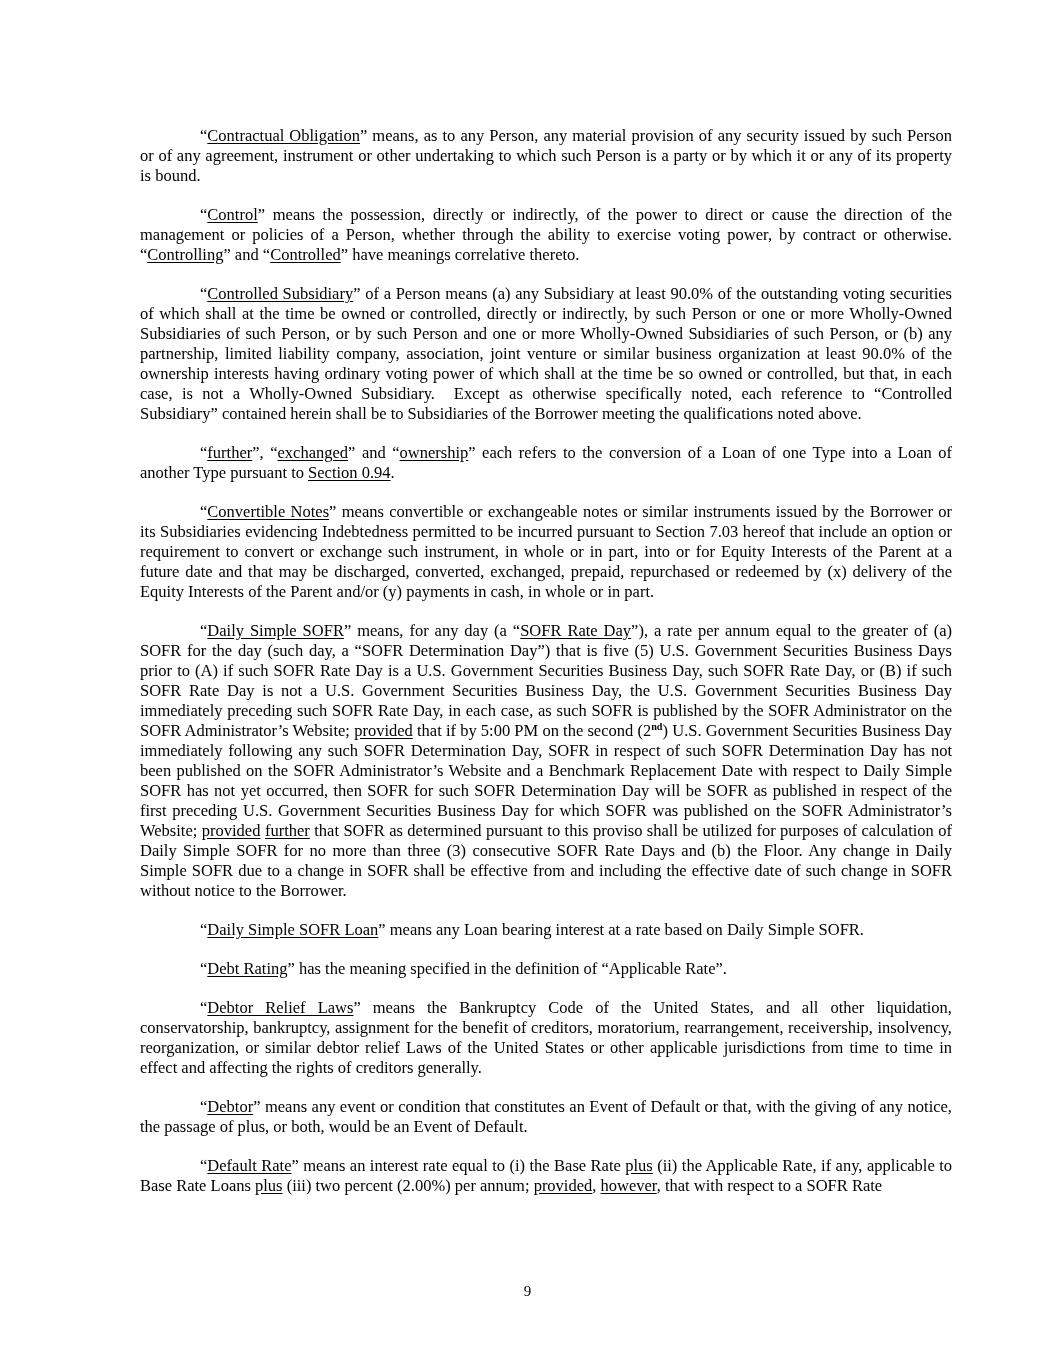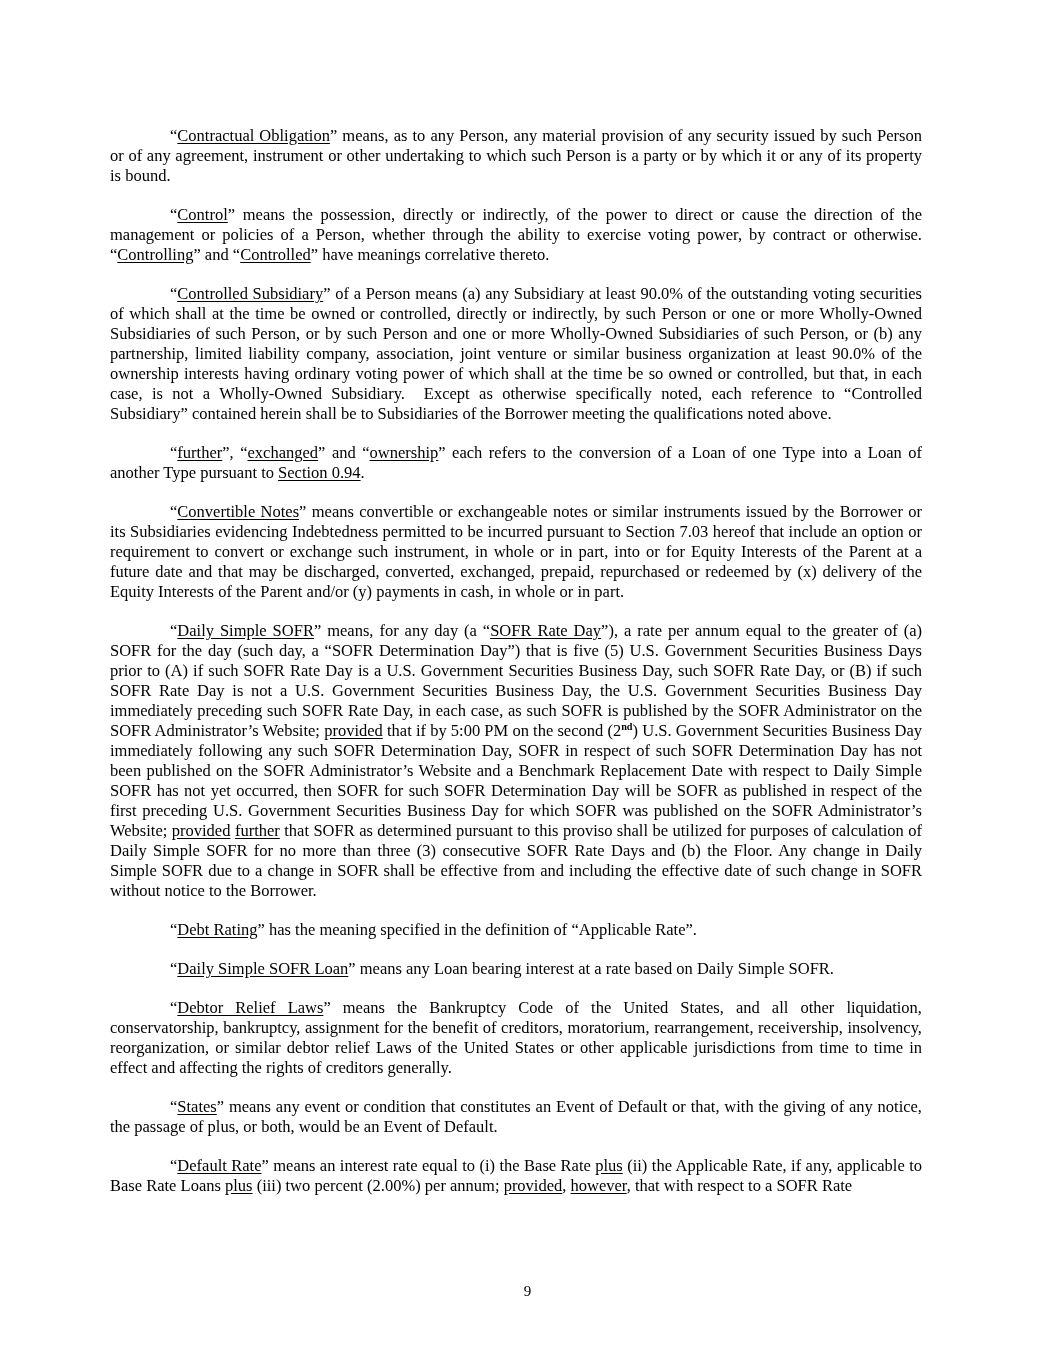--- a/index.html
+++ b/index.html
@@ -8,21 +8,21 @@
     height: 1365px;
     background: #ffffff;
     color: #000000;
     font-family: "Liberation Serif", serif;
     position: relative;
     overflow: hidden;
   }
   .doc-body {
     position: absolute;
     top: 126px;
-    left: 110px;
+    left: 140px;
     width: 812px;
     font-size: 16.5px;
     line-height: 20px;
   }
   .para {
     margin: 0 0 19px 0;
     text-indent: 60px;
     text-align: justify;
   }
   .u { text-decoration: underline; text-underline-offset: 2px; }
@@ -45,20 +45,20 @@
 </head>
 <body>
 
 <div class="doc-body" id="doc-body">
     <p class="para"><span class="">“</span><span class="u ">Contractual Obligation</span><span class="">” means, as to any Person, any material provision of any security issued by such Person or of any agreement, instrument or other undertaking to which such Person is a party or by which it or any of its property is bound.</span></p>
     <p class="para"><span class="">“</span><span class="u ">Control</span><span class="">” means the possession, directly or indirectly, of the power to direct or cause the direction of the management or policies of a Person, whether through the ability to exercise voting power, by contract or otherwise. “</span><span class="u ">Controlling</span><span class="">” and “</span><span class="u ">Controlled</span><span class="">” have meanings correlative thereto.</span></p>
     <p class="para"><span class="">“</span><span class="u ">Controlled Subsidiary</span><span class="">” of a Person means (a) any Subsidiary at least 90.0% of the outstanding voting securities of which shall at the time be owned or controlled, directly or indirectly, by such Person or one or more Wholly-Owned Subsidiaries of such Person, or by such Person and one or more Wholly-Owned Subsidiaries of such Person, or (b) any partnership, limited liability company, association, joint venture or similar business organization at least 90.0% of the ownership interests having ordinary voting power of which shall at the time be so owned or controlled, but that, in each case, is not a Wholly-Owned Subsidiary.&nbsp; Except as otherwise specifically noted, each reference to “Controlled Subsidiary” contained herein shall be to Subsidiaries of the Borrower meeting the qualifications noted above.</span></p>
     <p class="para"><span class="">“</span><span class="u ">further</span><span class="">”, “</span><span class="u ">exchanged</span><span class="">” and “</span><span class="u ">ownership</span><span class="">” each refers to the conversion of a Loan of one Type into a Loan of another Type pursuant to </span><span class="u ">Section 0.94</span><span class="">.</span></p>
     <p class="para"><span class="">“</span><span class="u ">Convertible Notes</span><span class="">” means convertible or exchangeable notes or similar instruments issued by the Borrower or its Subsidiaries evidencing Indebtedness permitted to be incurred pursuant to Section 7.03 hereof that include an option or requirement to convert or exchange such instrument, in whole or in part, into or for Equity Interests of the Parent at a future date and that may be discharged, converted, exchanged, prepaid, repurchased or redeemed by (x) delivery of the Equity Interests of the Parent and/or (y) payments in cash, in whole or in part.</span></p>
     <p class="para"><span class="">“</span><span class="u ">Daily Simple SOFR</span><span class="">” means, for any day (a “</span><span class="u ">SOFR Rate Day</span><span class="">”), a rate per annum equal to the greater of (a) SOFR for the day (such day, a “SOFR Determination Day”) that is five (5) U.S. Government Securities Business Days prior to (A) if such SOFR Rate Day is a U.S. Government Securities Business Day, such SOFR Rate Day, or (B) if such SOFR Rate Day is not a U.S. Government Securities Business Day, the U.S. Government Securities Business Day immediately preceding such SOFR Rate Day, in each case, as such SOFR is published by the SOFR Administrator on the SOFR Administrator’s Website; </span><span class="u ">provided</span><span class=""> that if by 5:00 PM on the second (2</span><span class="sup ">nd</span><span class="">) U.S. Government Securities Business Day immediately following any such SOFR Determination Day, SOFR in respect of such SOFR Determination Day has not been published on the SOFR Administrator’s Website and a Benchmark Replacement Date with respect to Daily Simple SOFR has not yet occurred, then SOFR for such SOFR Determination Day will be SOFR as published in respect of the first preceding U.S. Government Securities Business Day for which SOFR was published on the SOFR Administrator’s Website; </span><span class="u ">provided</span><span class=""> </span><span class="u ">further</span><span class=""> that SOFR as determined pursuant to this proviso shall be utilized for purposes of calculation of Daily Simple SOFR for no more than three (3) consecutive SOFR Rate Days and (b) the Floor. Any change in Daily Simple SOFR due to a change in SOFR shall be effective from and including the effective date of such change in SOFR without notice to the Borrower.</span></p>
+    <p class="para"><span class="">“</span><span class="u ">Daily Simple SOFR Loan</span><span class="">” means any Loan bearing interest at a rate based on Daily Simple SOFR.</span></p>
     <p class="para"><span class="">“</span><span class="u ">Debt Rating</span><span class="">” has the meaning specified in the definition of “Applicable Rate”.</span></p>
-    <p class="para"><span class="">“</span><span class="u ">Daily Simple SOFR Loan</span><span class="">” means any Loan bearing interest at a rate based on Daily Simple SOFR.</span></p>
     <p class="para"><span class="">“</span><span class="u ">Debtor Relief Laws</span><span class="">” means the Bankruptcy Code of the United States, and all other liquidation, conservatorship, bankruptcy, assignment for the benefit of creditors, moratorium, rearrangement, receivership, insolvency, reorganization, or similar debtor relief Laws of the United States or other applicable jurisdictions from time to time in effect and affecting the rights of creditors generally.</span></p>
-    <p class="para"><span class="">“</span><span class="u ">States</span><span class="">” means any event or condition that constitutes an Event of Default or that, with the giving of any notice, the passage of plus, or both, would be an Event of Default.</span></p>
+    <p class="para"><span class="">“</span><span class="u ">Debtor</span><span class="">” means any event or condition that constitutes an Event of Default or that, with the giving of any notice, the passage of plus, or both, would be an Event of Default.</span></p>
     <p class="para"><span class="">“</span><span class="u ">Default Rate</span><span class="">” means an interest rate equal to (i) the Base Rate </span><span class="u ">plus</span><span class=""> (ii) the Applicable Rate, if any, applicable to Base Rate Loans </span><span class="u ">plus</span><span class=""> (iii) two percent (2.00%) per annum; </span><span class="u ">provided</span><span class="">, </span><span class="u ">however</span><span class="">, that with respect to a SOFR Rate</span></p>
   </div>
 
 <div class="page-number">9</div>
 
 </body></html>

